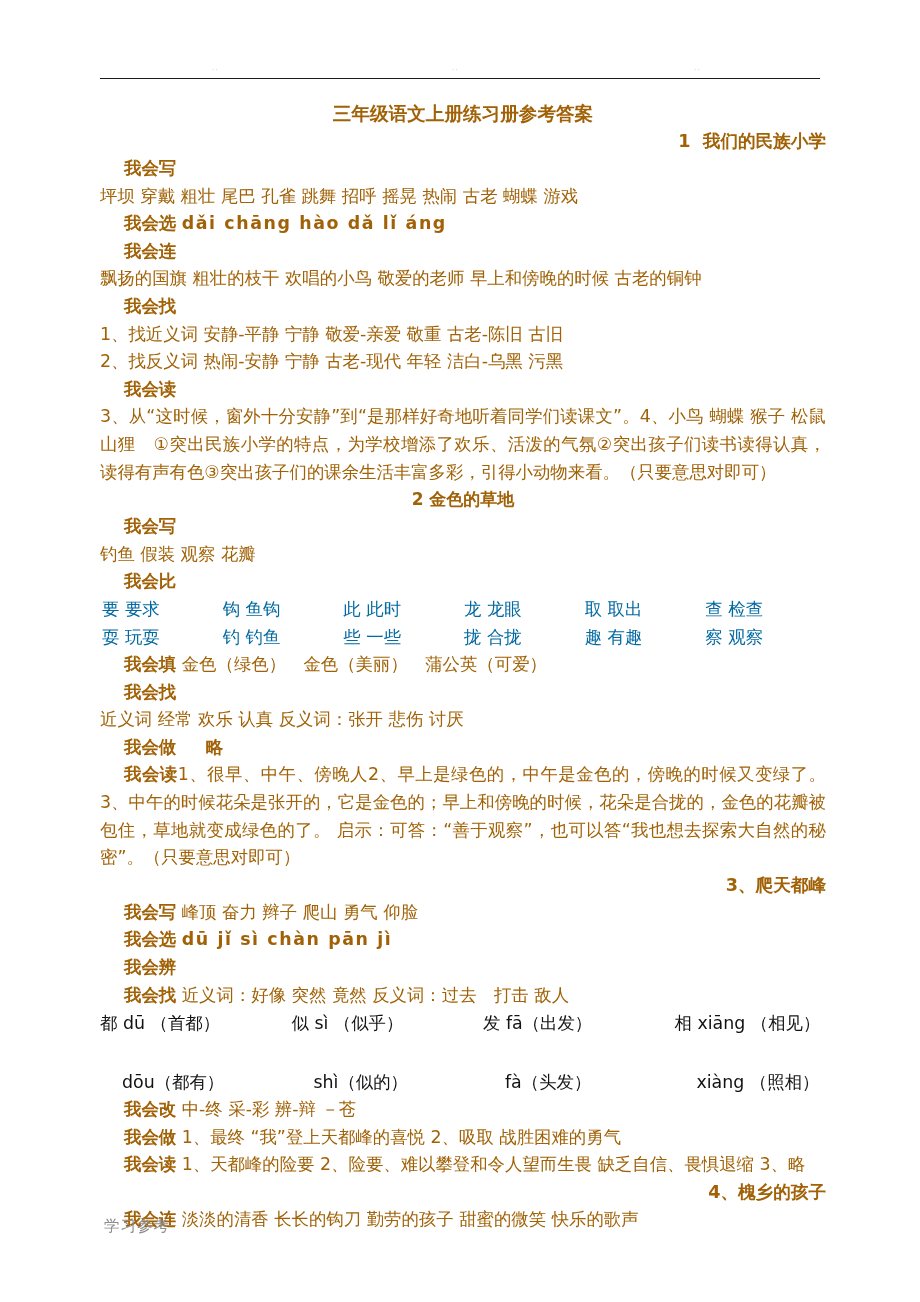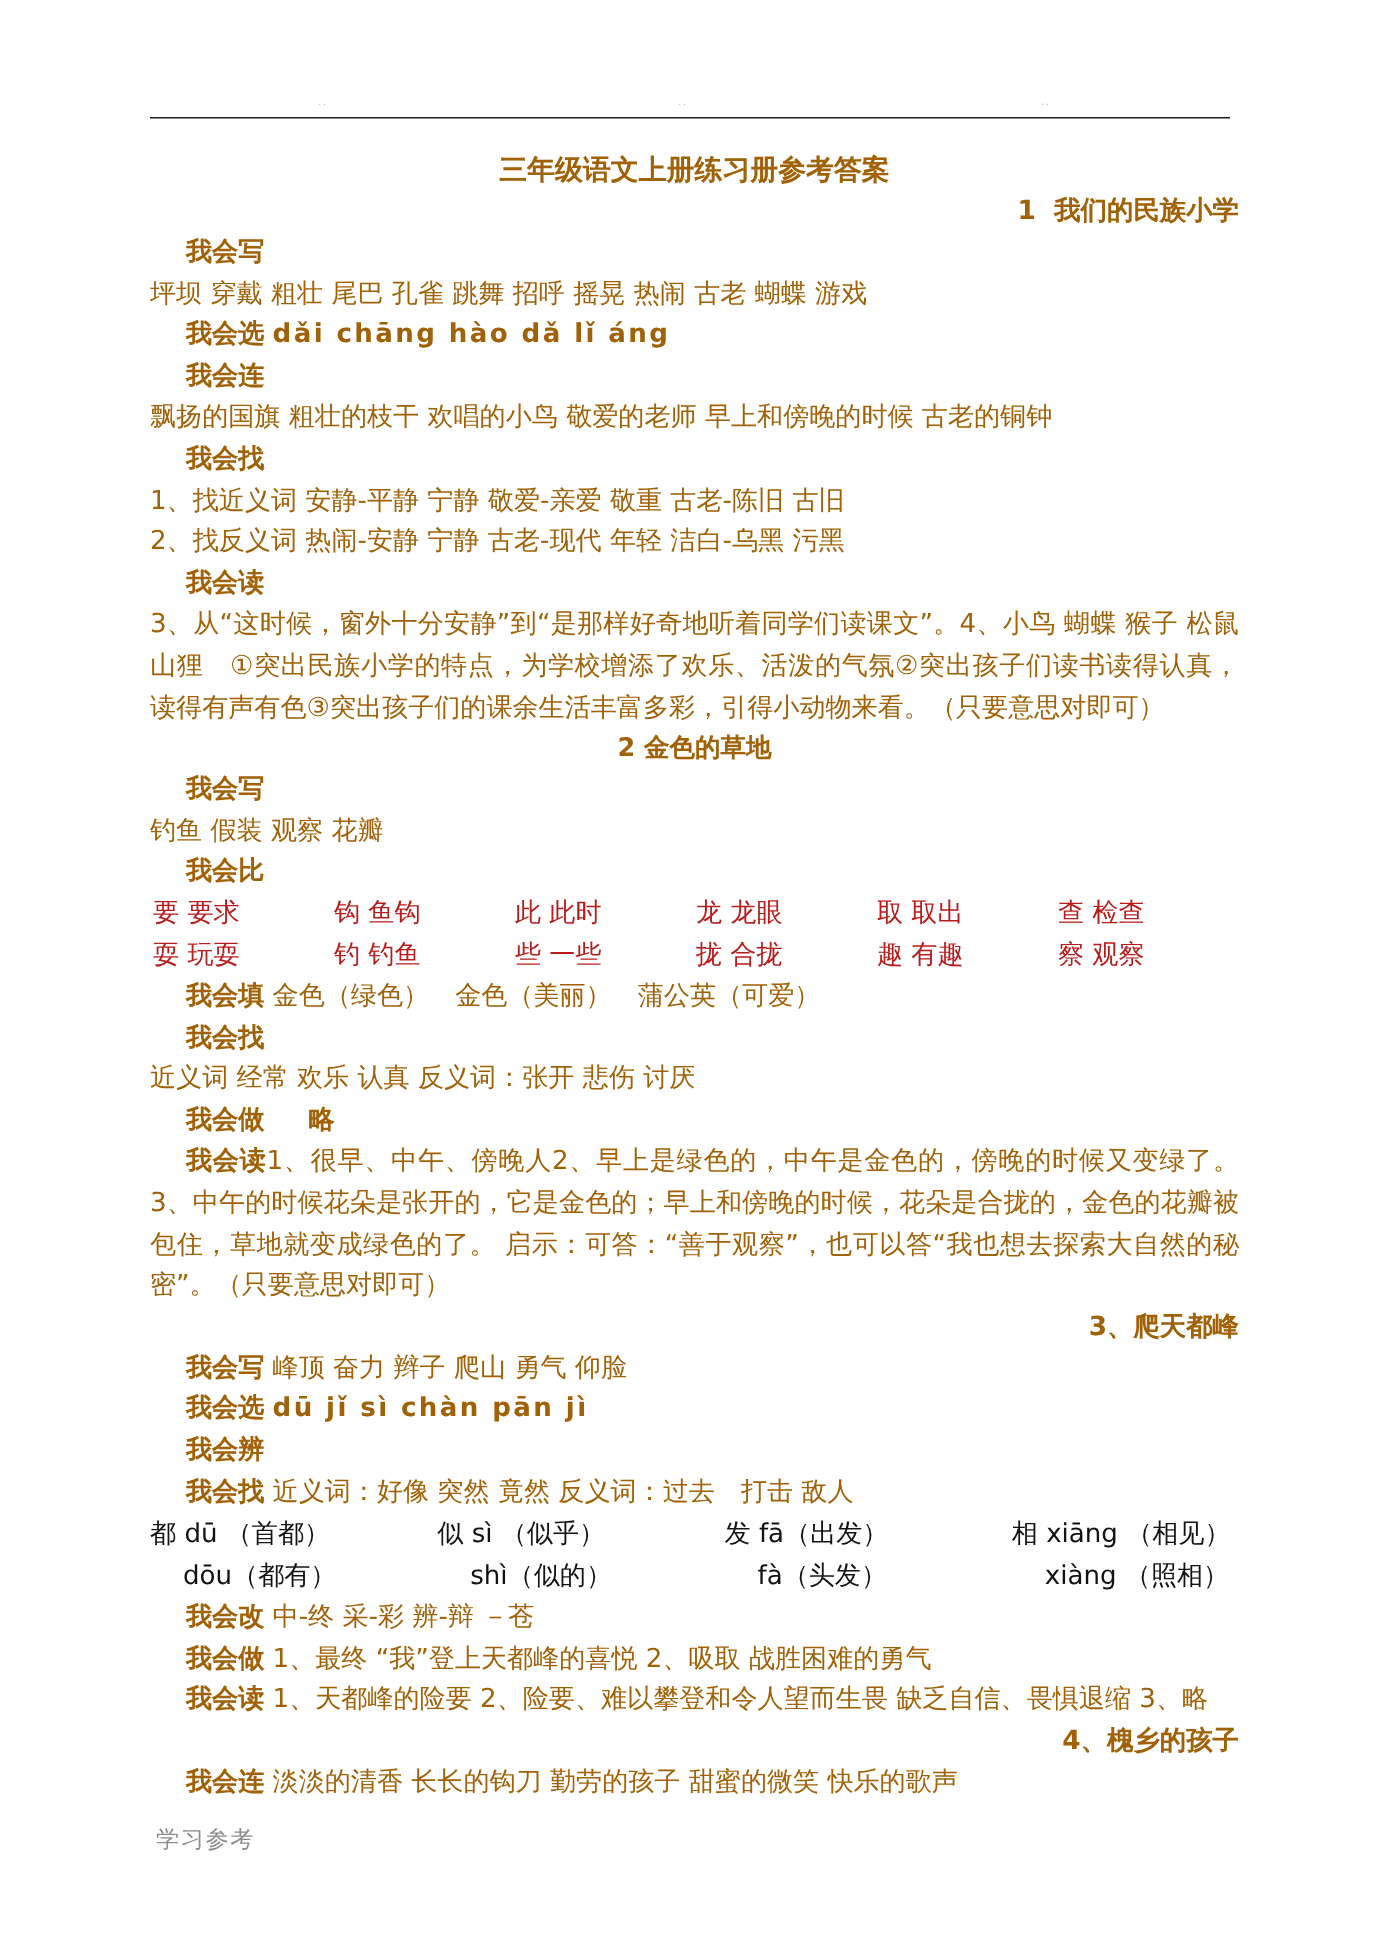--- a/index.html
+++ b/index.html
@@ -97,37 +97,37 @@
   .para {
     text-align: justify;
     text-justify: inter-character;
   }
   
   .cmp-grid {
     display: grid;
     grid-template-columns: repeat(6, 1fr);
     font-size: 17.4px;
     line-height: 27.6px;
-    color: #b91c1c;
+    color: #0369a1;
     padding-left: 2px;
   }
   .cmp-cell {
     white-space: nowrap;
   }
   
   .poly {
     display: grid;
     grid-template-columns: repeat(4, 1fr);
     font-size: 17.4px;
     line-height: 28px;
     color: #121212;
     gap: 40px;
   }
   .poly-cell { white-space: nowrap; }
-  .poly-row2 .poly-cell { padding-left: 22px; }
+  .poly-row2 .poly-cell { padding-left: 22px; margin-top: 31px; }
   .watermark {
     position: absolute;
     left: 104px;
     top: 1216px;
     font-size: 15.5px;
     line-height: 20px;
     color: #8d8d8d;
     letter-spacing: 1px;
   }
 </style>

